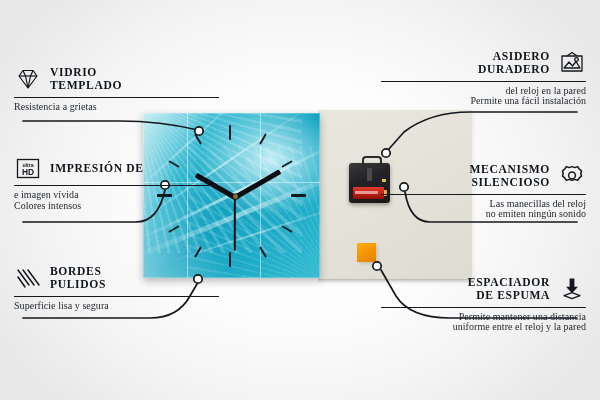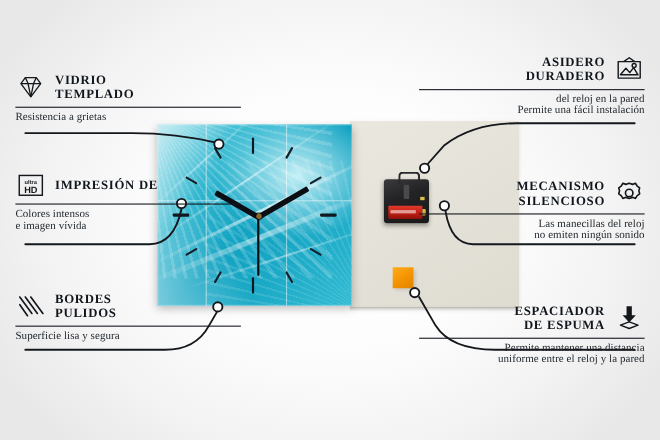--- a/index.html
+++ b/index.html
@@ -220,22 +220,22 @@
           <text x="14" y="11" text-anchor="middle" font-family="Liberation Sans, sans-serif" font-size="5.2" font-weight="bold" fill="#14181c">ultra</text>
           <text x="14" y="19" text-anchor="middle" font-family="Liberation Sans, sans-serif" font-size="8.4" font-weight="bold" fill="#14181c">HD</text>
         </svg>
       </span>
       <div class="titles">
         <div>IMPRESIÓN DE</div>
       </div>
     </div>
     <div class="rule"></div>
     <div class="desc">
+      <div>e imagen vívida</div>
       <div>Colores intensos</div>
-      <div>e imagen vívida</div>
     </div>
   </div>
 
   <div class="feat left" id="f-bordes">
     <div class="head">
       <span class="ico">
         <svg width="28" height="25" viewBox="0 0 28 25">
           <g stroke="#14181c" stroke-width="1.5" stroke-linecap="round">
             <path d="M4,4 L15,19"></path>
             <path d="M9,4 L20,19"></path>

